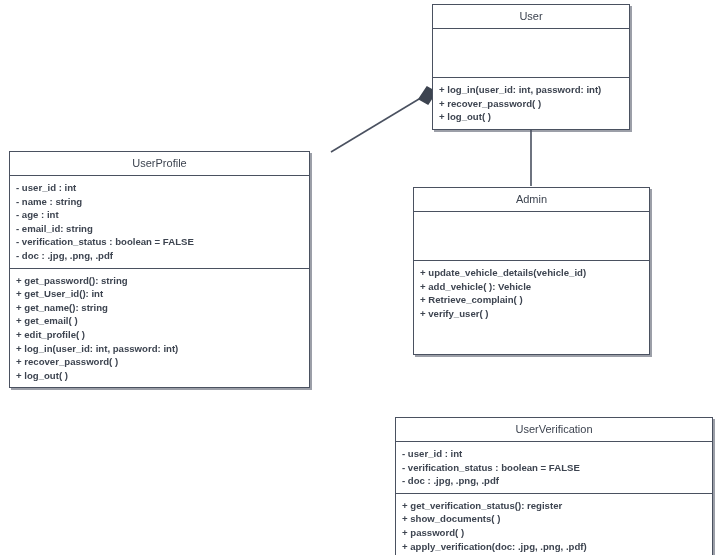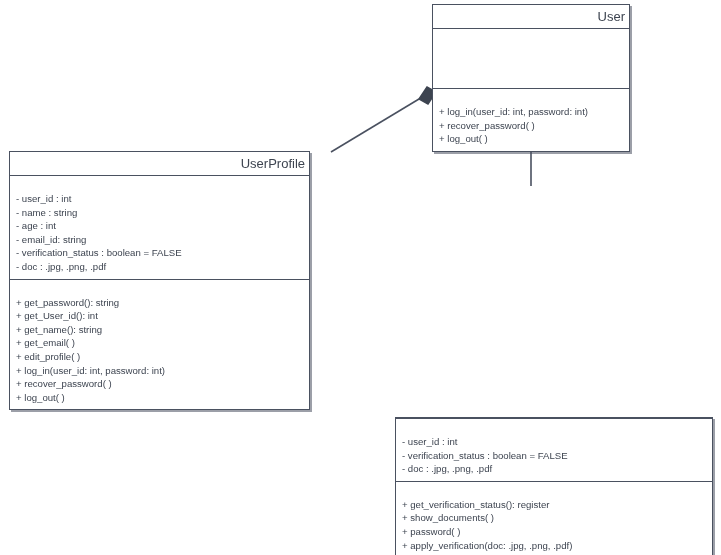--- a/index.html
+++ b/index.html
@@ -27,30 +27,31 @@
   
   .uml-class {
     position: absolute;
     background: #ffffff;
     border: 1.5px solid #4a5160;
     box-sizing: border-box;
     box-shadow: 2px 2px 0 0 rgba(74, 81, 96, 0.55);
     z-index: 5;
   }
   .uml-title {
-    text-align: right;
-    font-size: 13px;
+    text-align: center;
+    font-size: 11px;
     line-height: 13px;
     padding: 5px 4px 5px 4px;
     color: #3d4450;
     white-space: nowrap;
   }
   .uml-compartment {
     border-top: 1.5px solid #4a5160;
-    padding: 16px 6px 5px 6px;
+    padding: 5px 6px 5px 6px;
+    font-weight: bold;
   }
   .uml-row {
     font-size: 9.6px;
     line-height: 13.6px;
     white-space: nowrap;
     color: #3d4450;
   }
   .empty-compartment {
     height: 38px;
   }
@@ -112,22 +113,33 @@
       <div class="uml-row">+ get_User_id(): int</div>
       <div class="uml-row">+ get_name(): string</div>
       <div class="uml-row">+ get_email( )</div>
       <div class="uml-row">+ edit_profile( )</div>
       <div class="uml-row">+ log_in(user_id: int, password: int)</div>
       <div class="uml-row">+ recover_password( )</div>
       <div class="uml-row">+ log_out( )</div>
     </div>
   </div>
 
+  <div class="uml-class" style="left:413px; top:187px; width:237px;">
+    <div class="uml-title">Admin</div>
+    <div class="uml-compartment empty-compartment"></div>
+    <div class="uml-compartment pad-bottom-admin">
+      <div class="uml-row">+ update_vehicle_details(vehicle_id)</div>
+      <div class="uml-row">+ add_vehicle( ): Vehicle</div>
+      <div class="uml-row">+ Retrieve_complain( )</div>
+      <div class="uml-row">+ verify_user( )</div>
+    </div>
+  </div>
 
   <div class="uml-class" style="left:395px; top:417px; width:318px;">
+    <div class="uml-title">UserVerification</div>
     <div class="uml-compartment">
       <div class="uml-row">- user_id : int</div>
       <div class="uml-row">- verification_status : boolean = FALSE</div>
       <div class="uml-row">- doc : .jpg, .png, .pdf</div>
     </div>
     <div class="uml-compartment">
       <div class="uml-row">+ get_verification_status(): register</div>
       <div class="uml-row">+ show_documents( )</div>
       <div class="uml-row">+ password( )</div>
       <div class="uml-row">+ apply_verification(doc: .jpg, .png, .pdf)</div>

